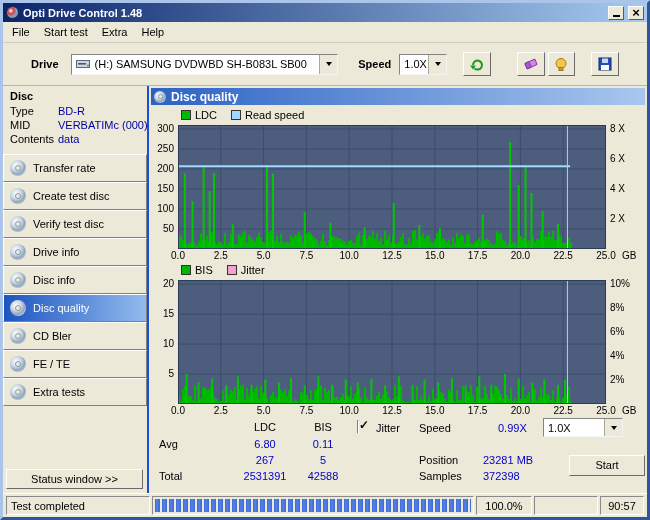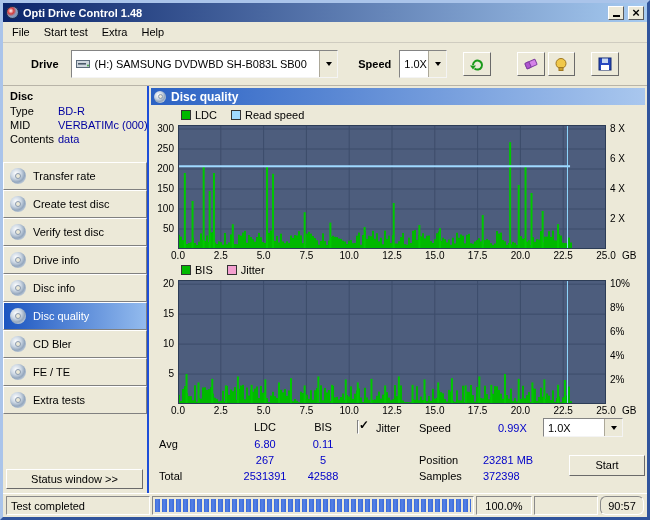--- a/index.html
+++ b/index.html
@@ -11,33 +11,33 @@
   .title-text{color:#fff;font-weight:bold;flex:1;font-size:11px;white-space:nowrap;}
   .tb-btn{width:16px;height:14px;background:#ece9d8;border:1px solid;border-color:#fff #5a5a5a #5a5a5a #fff;display:flex;align-items:center;justify-content:center;box-sizing:border-box;}
   .min-glyph{width:7px;height:2px;background:#000;margin-top:7px;}
   .close-btn::before{content:"×";font-size:13px;font-weight:bold;line-height:10px;}
   
   .menubar{height:20px;display:flex;align-items:center;padding:0 2px;border-bottom:1px solid #cfccc0;flex:0 0 auto;}
   .menu-item{padding:2px 7px;}
   
   .toolbar{height:42px;display:flex;align-items:center;padding:0 28px;flex:0 0 auto;}
   .bold{font-weight:bold;}
-  .combo{display:flex;height:28px;background:#fff;border:1px solid;border-color:#848484 #f4f4f4 #f4f4f4 #848484;box-sizing:border-box;}
+  .combo{display:flex;height:21px;background:#fff;border:1px solid;border-color:#848484 #f4f4f4 #f4f4f4 #848484;box-sizing:border-box;}
   .combo-text{flex:1;display:flex;align-items:center;gap:5px;padding:0 4px;white-space:nowrap;overflow:hidden;}
   .combo-btn{width:17px;background:#ece9d8;border-left:1px solid #aca899;display:flex;align-items:center;justify-content:center;}
   .arrow-down{width:0;height:0;border-left:3.5px solid transparent;border-right:3.5px solid transparent;border-top:4px solid #000;}
   .tool-btn{width:28px;height:24px;background:#ece9d8;border:1px solid;border-color:#fff #6a6a6a #6a6a6a #fff;display:flex;align-items:center;justify-content:center;box-sizing:border-box;}
   
   .content{flex:1;display:flex;border-top:1px solid #b8b4a8;min-height:0;}
   .sidebar{width:146px;flex:0 0 auto;position:relative;border-right:2px solid #1d4ed8;box-sizing:border-box;}
   .group-title{font-weight:bold;padding:4px 7px 2px 7px;}
   .info-row{display:flex;padding:1px 7px;}
   .il{width:48px;flex:0 0 auto;}
   .iv{color:#0000a0;white-space:nowrap;}
-  .sb-list{margin-top:16px;border-radius:30px;}
+  .sb-list{margin-top:8px;border-radius:30px;}
   .sb-btn{height:28px;display:flex;align-items:center;gap:7px;padding:0 6px;background:#ece9d8;border:1px solid;border-color:#fff #808080 #808080 #fff;box-sizing:border-box;}
   .sb-btn.active{background:linear-gradient(90deg,#1c55c0,#93bbee);color:#fff;}
   .cd{width:16px;height:16px;border-radius:50%;background:radial-gradient(circle at 38% 35%,#ffffff,#cdd8e4 35%,#93a6bd 60%,#b8c6d6 75%,#7e92ab);position:relative;flex:0 0 auto;}
   .cd::after{content:"";position:absolute;left:5px;top:5px;width:6px;height:6px;border-radius:50%;background:#ece9d8;border:1px solid #8a9ab0;box-sizing:border-box;}
   .status-btn{position:absolute;left:3px;right:4px;bottom:4px;height:20px;background:#ece9d8;border:1px solid;border-color:#fff #6a6a6a #6a6a6a #fff;text-align:center;line-height:18px;box-sizing:border-box;}
   
   .main{flex:1;position:relative;padding:2px 1px 0 2px;overflow:hidden;min-width:0;}
   .main-header{height:17px;margin:0 1px 2px 0;background:linear-gradient(to right,#2b62c4,#a9c7ee);color:#fff;font-weight:bold;font-size:12px;display:flex;align-items:center;gap:5px;padding-left:3px;}
   .hdr-cd{width:12px;height:12px;}
   .hdr-cd::after{left:3.5px;top:3.5px;width:5px;height:5px;}
@@ -53,21 +53,21 @@
   .checkbox{width:12px;height:12px;background:#fff;border:1px solid;border-color:#808080 #fff #fff #808080;box-sizing:content-box;position:relative;}
   .checkbox.checked::after{content:"✓";position:absolute;left:1px;top:-2px;font-size:12px;font-weight:bold;color:#000;line-height:12px;}
   .push-btn{background:#ece9d8;border:1px solid;border-color:#fff #6a6a6a #6a6a6a #fff;text-align:center;box-sizing:border-box;}
   
   .statusbar{height:24px;display:flex;gap:2px;padding:2px 3px;align-items:stretch;border-top:1px solid #fff;flex:0 0 auto;box-sizing:border-box;}
   .cell{border:1px solid;border-color:#8a8a8a #fff #fff #8a8a8a;display:flex;align-items:center;padding:0 4px;box-sizing:border-box;overflow:hidden;}
   .cell-status{width:144px;flex:0 0 auto;}
   .cell-progress{width:322px;flex:0 0 auto;padding:2px;}
   .cell-percent{width:56px;flex:0 0 auto;justify-content:center;}
   .cell-fill{flex:1;}
-  .cell-time{width:44px;flex:0 0 auto;justify-content:center;border-radius:6px;}
+  .cell-time{width:44px;flex:0 0 auto;justify-content:center;}
   .progress-fill{width:100%;height:100%;background:repeating-linear-gradient(to right,#3a68da 0,#5583e6 2px,#3a68da 5px,#ece9d8 5px,#ece9d8 7px);}
 </style>
 </head>
 <body>
 
 <div class="window">
 
   <div class="titlebar">
     <span class="app-icon"></span>
     <span class="title-text">Opti Drive Control 1.48</span>

